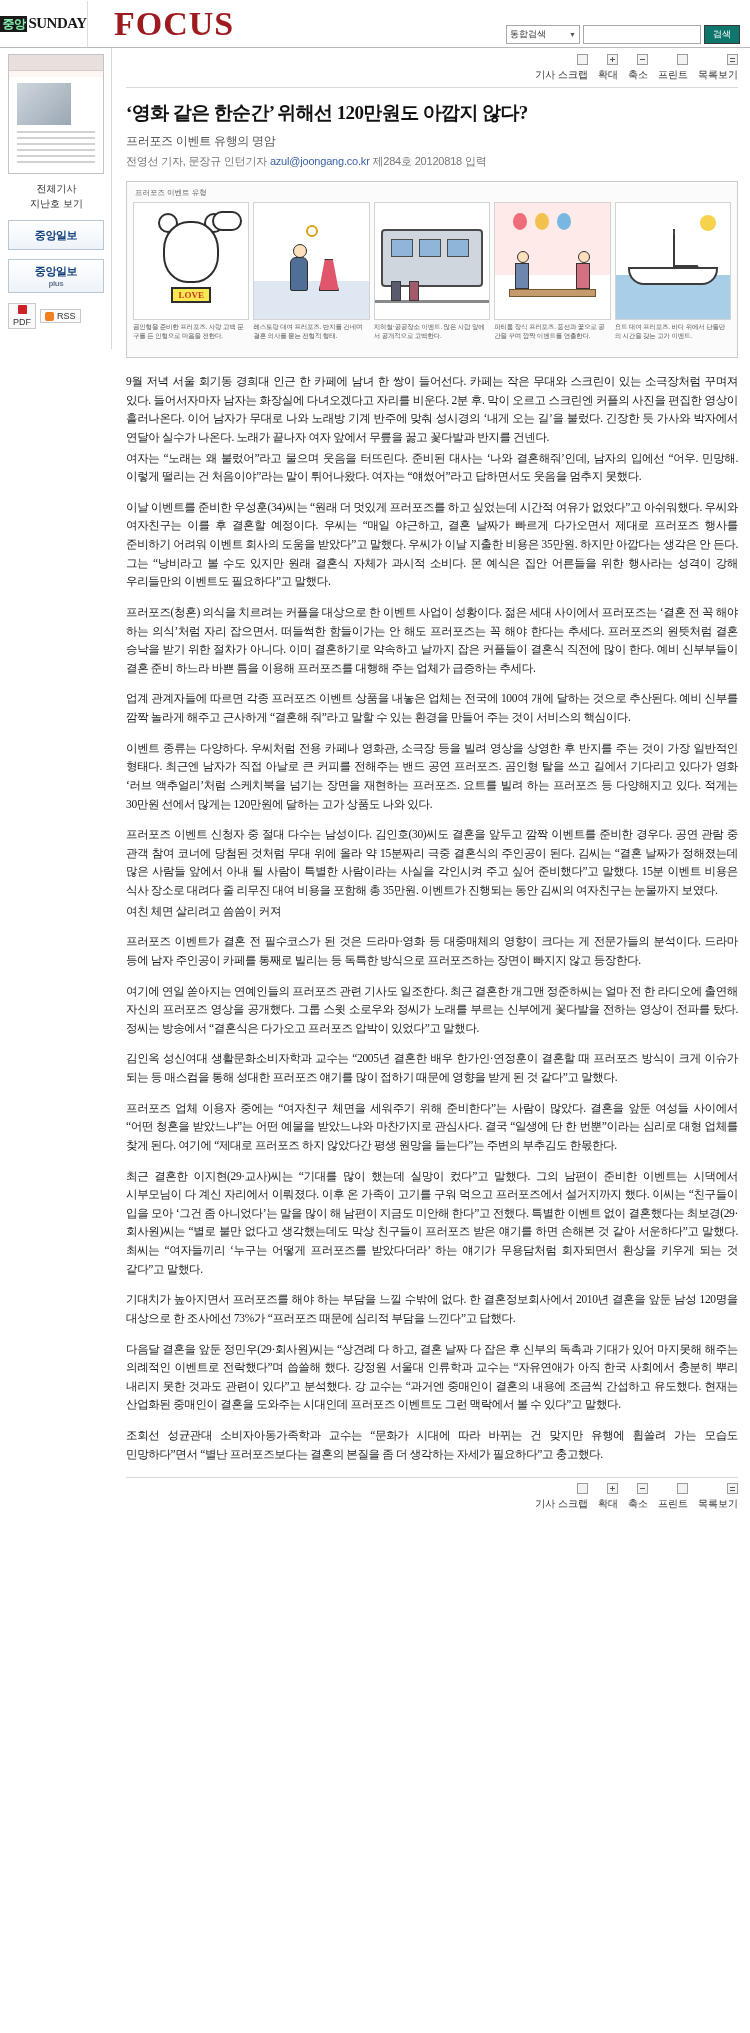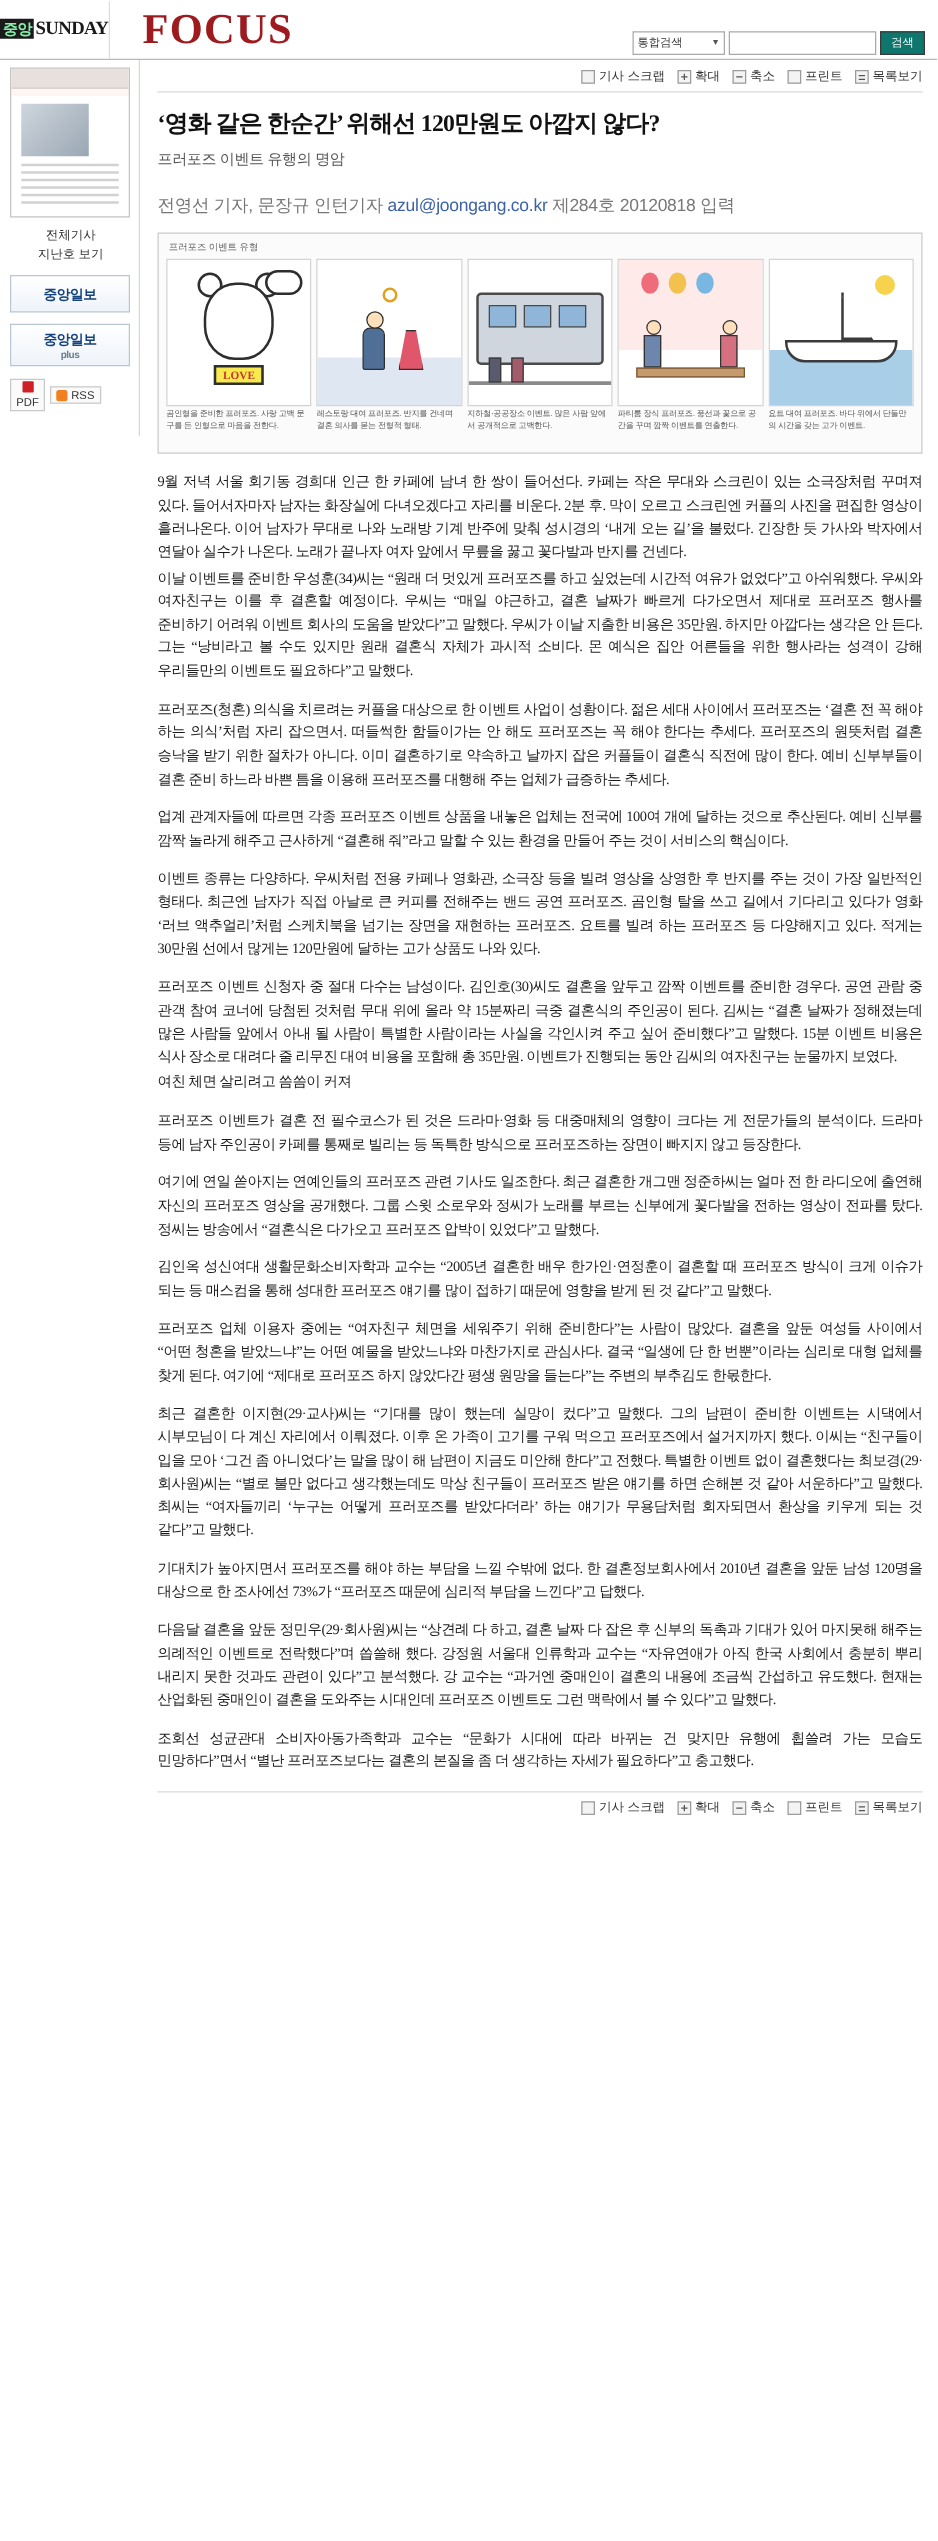--- a/index.html
+++ b/index.html
@@ -208,22 +208,22 @@
     border-bottom: 1px solid #d9d9d9;
     padding-bottom: 5px;
   }
   .toolbar.bottom {
     border-bottom: none;
     border-top: 1px solid #d9d9d9;
     padding-top: 5px;
     margin-top: 14px;
   }
   .tool {
-    display: flex; align-items: center; gap: 3px;
-    font-size: 10px; color: #333; cursor: pointer;
+    display: flex; align-items: flex-end; gap: 3px;
+    font-size: 10px; color: #333; cursor: pointer; flex-direction: column;
   }
   .tool .ic {
     width: 11px; height: 11px;
     border: 1px solid #9b9b9b;
     background: #f3f3f3;
     display: inline-block;
     position: relative;
   }
   .tool .ic.plus::after, .tool .ic.minus::after {
     content: ""; position: absolute; left: 2px; right: 2px; top: 4px;
@@ -247,23 +247,23 @@
     margin: 12px 0 0 0;
     letter-spacing: -0.6px;
   }
   .subhead {
     font-size: 12px;
     color: #555;
     margin-top: 7px;
     letter-spacing: -0.3px;
   }
   .byline {
-    font-size: 14px;
+    font-size: 11px;
     color: #777;
-    margin-top: 20px;
+    margin-top: 4px;
     padding-bottom: 8px;
     letter-spacing: -0.2px;
   }
 
   
   .figure {
     border: 1px solid #cccccc;
     background: #fbfbfb;
     padding: 6px 6px 8px 6px;
     margin-top: 4px;
@@ -569,20 +569,21 @@
               <div class="boat"></div>
             </div>
             <div class="cap">요트 대여 프러포즈. 바다 위에서 단둘만의 시간을 갖는 고가 이벤트.</div>
           </div>
 
         </div>
       </div>
 
       <div class="article">
         <p class="tight">9월 저녁 서울 회기동 경희대 인근 한 카페에 남녀 한 쌍이 들어선다. 카페는 작은 무대와 스크린이 있는 소극장처럼 꾸며져 있다. 들어서자마자 남자는 화장실에 다녀오겠다고 자리를 비운다. 2분 후. 막이 오르고 스크린엔 커플의 사진을 편집한 영상이 흘러나온다. 이어 남자가 무대로 나와 노래방 기계 반주에 맞춰 성시경의 ‘내게 오는 길’을 불렀다. 긴장한 듯 가사와 박자에서 연달아 실수가 나온다. 노래가 끝나자 여자 앞에서 무릎을 꿇고 꽃다발과 반지를 건넨다.</p>
+        <p>여자는 “노래는 왜 불렀어”라고 물으며 웃음을 터뜨린다. 준비된 대사는 ‘나와 결혼해줘’인데, 남자의 입에선 “어우. 민망해. 이렇게 떨리는 건 처음이야”라는 말이 튀어나왔다. 여자는 “얘썼어”라고 답하면서도 웃음을 멈추지 못했다.</p>
         <p>이날 이벤트를 준비한 우성훈(34)씨는 “원래 더 멋있게 프러포즈를 하고 싶었는데 시간적 여유가 없었다”고 아쉬워했다. 우씨와 여자친구는 이를 후 결혼할 예정이다. 우씨는 “매일 야근하고, 결혼 날짜가 빠르게 다가오면서 제대로 프러포즈 행사를 준비하기 어려워 이벤트 회사의 도움을 받았다”고 말했다. 우씨가 이날 지출한 비용은 35만원. 하지만 아깝다는 생각은 안 든다. 그는 “낭비라고 볼 수도 있지만 원래 결혼식 자체가 과시적 소비다. 몬 예식은 집안 어른들을 위한 행사라는 성격이 강해 우리들만의 이벤트도 필요하다”고 말했다.</p>
         <p>프러포즈(청혼) 의식을 치르려는 커플을 대상으로 한 이벤트 사업이 성황이다. 젊은 세대 사이에서 프러포즈는 ‘결혼 전 꼭 해야 하는 의식’처럼 자리 잡으면서. 떠들썩한 함들이가는 안 해도 프러포즈는 꼭 해야 한다는 추세다. 프러포즈의 원뜻처럼 결혼 승낙을 받기 위한 절차가 아니다. 이미 결혼하기로 약속하고 날까지 잡은 커플들이 결혼식 직전에 많이 한다. 예비 신부부들이 결혼 준비 하느라 바쁜 틈을 이용해 프러포즈를 대행해 주는 업체가 급증하는 추세다.</p>
         <p>업계 관계자들에 따르면 각종 프러포즈 이벤트 상품을 내놓은 업체는 전국에 100여 개에 달하는 것으로 추산된다. 예비 신부를 깜짝 놀라게 해주고 근사하게 “결혼해 줘”라고 말할 수 있는 환경을 만들어 주는 것이 서비스의 핵심이다.</p>
         <p>이벤트 종류는 다양하다. 우씨처럼 전용 카페나 영화관, 소극장 등을 빌려 영상을 상영한 후 반지를 주는 것이 가장 일반적인 형태다. 최근엔 남자가 직접 아날로 큰 커피를 전해주는 밴드 공연 프러포즈. 곰인형 탈을 쓰고 길에서 기다리고 있다가 영화 ‘러브 액추얼리’처럼 스케치북을 넘기는 장면을 재현하는 프러포즈. 요트를 빌려 하는 프러포즈 등 다양해지고 있다. 적게는 30만원 선에서 많게는 120만원에 달하는 고가 상품도 나와 있다.</p>
         <p class="tight">프러포즈 이벤트 신청자 중 절대 다수는 남성이다. 김인호(30)씨도 결혼을 앞두고 깜짝 이벤트를 준비한 경우다. 공연 관람 중 관객 참여 코너에 당첨된 것처럼 무대 위에 올라 약 15분짜리 극중 결혼식의 주인공이 된다. 김씨는 “결혼 날짜가 정해졌는데 많은 사람들 앞에서 아내 될 사람이 특별한 사람이라는 사실을 각인시켜 주고 싶어 준비했다”고 말했다. 15분 이벤트 비용은 식사 장소로 대려다 줄 리무진 대여 비용을 포함해 총 35만원. 이벤트가 진행되는 동안 김씨의 여자친구는 눈물까지 보였다.</p>
         <p>여친 체면 살리려고 씀씀이 커져</p>
         <p>프러포즈 이벤트가 결혼 전 필수코스가 된 것은 드라마·영화 등 대중매체의 영향이 크다는 게 전문가들의 분석이다. 드라마 등에 남자 주인공이 카페를 통째로 빌리는 등 독특한 방식으로 프러포즈하는 장면이 빠지지 않고 등장한다.</p>
         <p>여기에 연일 쏟아지는 연예인들의 프러포즈 관련 기사도 일조한다. 최근 결혼한 개그맨 정준하씨는 얼마 전 한 라디오에 출연해 자신의 프러포즈 영상을 공개했다. 그룹 스윗 소로우와 정씨가 노래를 부르는 신부에게 꽃다발을 전하는 영상이 전파를 탔다. 정씨는 방송에서 “결혼식은 다가오고 프러포즈 압박이 있었다”고 말했다.</p>
         <p>김인옥 성신여대 생활문화소비자학과 교수는 “2005년 결혼한 배우 한가인·연정훈이 결혼할 때 프러포즈 방식이 크게 이슈가 되는 등 매스컴을 통해 성대한 프러포즈 얘기를 많이 접하기 때문에 영향을 받게 된 것 같다”고 말했다.</p>
         <p>프러포즈 업체 이용자 중에는 “여자친구 체면을 세워주기 위해 준비한다”는 사람이 많았다. 결혼을 앞둔 여성들 사이에서 “어떤 청혼을 받았느냐”는 어떤 예물을 받았느냐와 마찬가지로 관심사다. 결국 “일생에 단 한 번뿐”이라는 심리로 대형 업체를 찾게 된다. 여기에 “제대로 프러포즈 하지 않았다간 평생 원망을 들는다”는 주변의 부추김도 한몫한다.</p>

